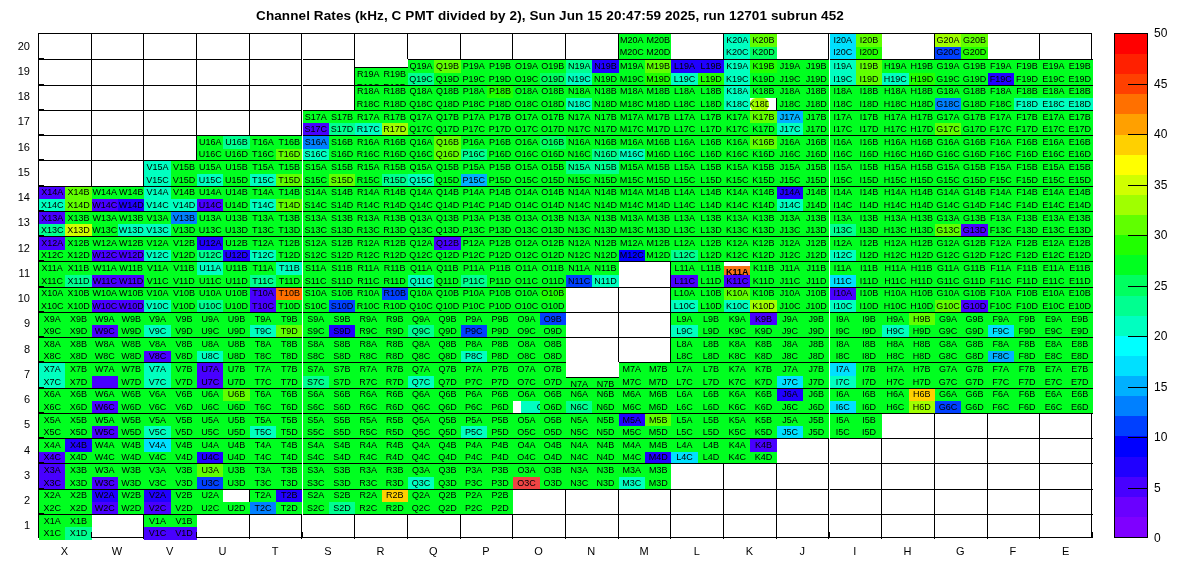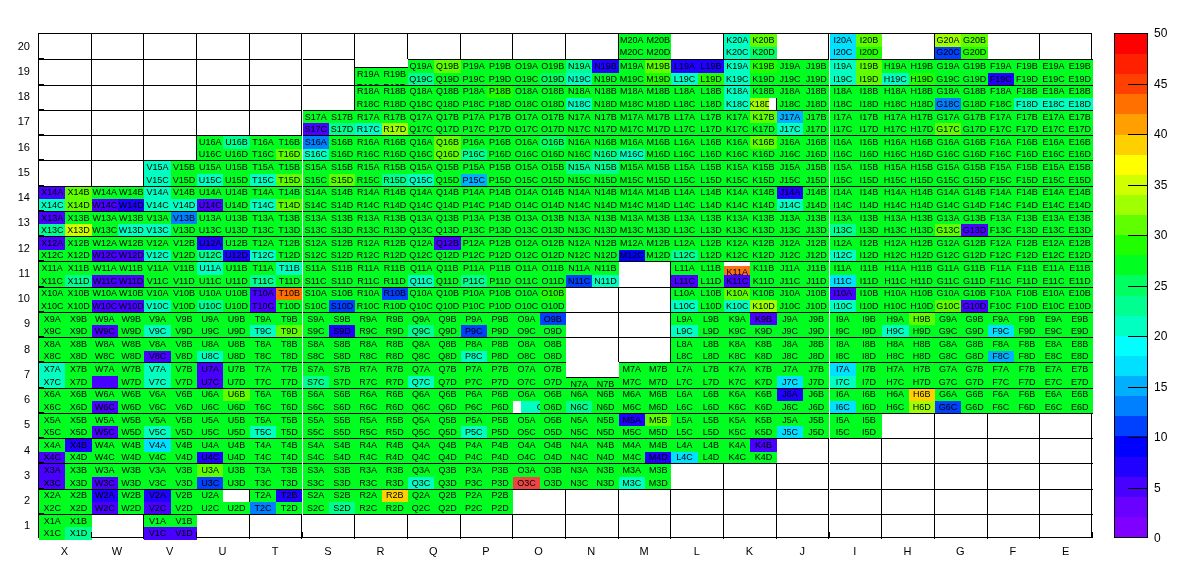--- a/index.html
+++ b/index.html
@@ -38,20 +38,21 @@
         border:1px solid #000;box-sizing:border-box;}
   .cseg{position:absolute;left:0;width:100%;}
   .clabel{position:absolute;left:1154px;font-size:12px;margin-top:-7px;}
   .cmark{position:absolute;left:1128px;width:20px;height:1px;background:#000;}
 </style>
 </head>
 <body>
 
 <div id="root">
 
+  <div id="title">Channel Rates (kHz, C PMT divided by 2), Sun Jun 15 20:47:59 2025, run 12701 subrun 452</div>
 
   <div id="plot">
     <div id="grid">
         <div class="cell noT" style="left: 0px; top: 0px; width: 52.7px; height: 25.25px;"></div>
         <div class="cell noT" style="left: 52.7px; top: 0px; width: 52.7px; height: 25.25px;"></div>
         <div class="cell noT" style="left: 105.4px; top: 0px; width: 52.7px; height: 25.25px;"></div>
         <div class="cell noT" style="left: 158.1px; top: 0px; width: 52.7px; height: 25.25px;"></div>
         <div class="cell noT" style="left: 210.8px; top: 0px; width: 52.7px; height: 25.25px;"></div>
         <div class="cell noT" style="left: 263.5px; top: 0px; width: 52.7px; height: 25.25px;"></div>
         <div class="cell noT" style="left: 316.2px; top: 0px; width: 52.7px; height: 25.25px;"></div>
@@ -223,21 +224,21 @@
         <div class="cell" style="left: 632.4px; top: 50.5px; width: 52.7px; height: 25.25px;">
           <div class="sub" title="L18A: 27 kHz" style="left: 0px; top: 0px; width: 26.35px; height: 12.625px; background: rgb(0, 255, 32);">L18A</div>
           <div class="sub" title="L18B: 27 kHz" style="left: 26.35px; top: 0px; width: 26.35px; height: 12.625px; background: rgb(0, 255, 32);">L18B</div>
           <div class="sub" title="L18C: 26 kHz" style="left: 0px; top: 12.625px; width: 26.35px; height: 12.625px; background: rgb(0, 255, 32);">L18C</div>
           <div class="sub" title="L18D: 27 kHz" style="left: 26.35px; top: 12.625px; width: 26.35px; height: 12.625px; background: rgb(0, 255, 32);">L18D</div>
         </div>
         <div class="cell" style="left: 685.1px; top: 50.5px; width: 52.7px; height: 25.25px;">
           <div class="sub" title="K18A: 21 kHz" style="left: 0px; top: 0px; width: 26.35px; height: 12.625px; background: rgb(0, 255, 192);">K18A</div>
           <div class="sub" title="K18B: 27 kHz" style="left: 26.35px; top: 0px; width: 26.35px; height: 12.625px; background: rgb(0, 255, 32);">K18B</div>
           <div class="sub" title="K18C: 21 kHz" style="left: 0px; top: 12.625px; width: 26.35px; height: 12.625px; background: rgb(0, 255, 192);">K18C</div>
-          <div class="sub" title="K18D: 33 kHz" style="left: 26.35px; top: 12.625px; width: 19px; height: 12.625px; background: rgb(160, 255, 0);">K18D</div>
+          <div class="sub" title="K18D: 33 kHz" style="left: 26.35px; top: 12.625px; width: 19px; height: 12.625px; background: rgb(160, 255, 0); border-radius: 6px;">K18D</div>
         </div>
         <div class="cell" style="left: 737.8px; top: 50.5px; width: 52.7px; height: 25.25px;">
           <div class="sub" title="J18A: 27 kHz" style="left: 0px; top: 0px; width: 26.35px; height: 12.625px; background: rgb(0, 255, 32);">J18A</div>
           <div class="sub" title="J18B: 27 kHz" style="left: 26.35px; top: 0px; width: 26.35px; height: 12.625px; background: rgb(0, 255, 32);">J18B</div>
           <div class="sub" title="J18C: 26 kHz" style="left: 0px; top: 12.625px; width: 26.35px; height: 12.625px; background: rgb(0, 255, 32);">J18C</div>
           <div class="sub" title="J18D: 27 kHz" style="left: 26.35px; top: 12.625px; width: 26.35px; height: 12.625px; background: rgb(0, 255, 32);">J18D</div>
         </div>
         <div class="cell" style="left: 790.5px; top: 50.5px; width: 52.7px; height: 25.25px;">
           <div class="sub" title="I18A: 27 kHz" style="left: 0px; top: 0px; width: 26.35px; height: 12.625px; background: rgb(0, 255, 32);">I18A</div>
           <div class="sub" title="I18B: 27 kHz" style="left: 26.35px; top: 0px; width: 26.35px; height: 12.625px; background: rgb(0, 255, 32);">I18B</div>
@@ -1005,21 +1006,21 @@
           <div class="sub" title="N11D: 21 kHz" style="left: 26.35px; top: 12.625px; width: 26.35px; height: 12.625px; background: rgb(0, 255, 192);">N11D</div>
         </div>
         <div class="cell" style="left: 579.7px; top: 227.25px; width: 52.7px; height: 25.25px;"></div>
         <div class="cell" style="left: 632.4px; top: 227.25px; width: 52.7px; height: 25.25px;">
           <div class="sub" title="L11A: 27 kHz" style="left: 0px; top: 0px; width: 26.35px; height: 12.625px; background: rgb(0, 255, 32);">L11A</div>
           <div class="sub" title="L11B: 27 kHz" style="left: 26.35px; top: 0px; width: 26.35px; height: 12.625px; background: rgb(0, 255, 32);">L11B</div>
           <div class="sub" title="L11C: 5 kHz" style="left: 0px; top: 12.625px; width: 26.35px; height: 12.625px; background: rgb(72, 0, 255);">L11C</div>
           <div class="sub" title="L11D: 27 kHz" style="left: 26.35px; top: 12.625px; width: 26.35px; height: 12.625px; background: rgb(0, 255, 32);">L11D</div>
         </div>
         <div class="cell" style="left: 685.1px; top: 227.25px; width: 52.7px; height: 25.25px;">
-          <div class="sub" title="K11A: 27 kHz" style="left: 0px; top: 4px; width: 26.35px; height: 12.625px; background: #f97316;">K11A</div>
+          <div class="sub" title="K11A: 27 kHz" style="left: 0px; top: 4px; width: 26.35px; height: 12.625px; background: #f97316; font-weight: bold;">K11A</div>
           <div class="sub" title="K11B: 27 kHz" style="left: 26.35px; top: 0px; width: 26.35px; height: 12.625px; background: rgb(0, 255, 32);">K11B</div>
           <div class="sub" title="K11C: 5 kHz" style="left: 0px; top: 12.625px; width: 26.35px; height: 12.625px; background: rgb(72, 0, 255);">K11C</div>
           <div class="sub" title="K11D: 27 kHz" style="left: 26.35px; top: 12.625px; width: 26.35px; height: 12.625px; background: rgb(0, 255, 32);">K11D</div>
         </div>
         <div class="cell" style="left: 737.8px; top: 227.25px; width: 52.7px; height: 25.25px;">
           <div class="sub" title="J11A: 27 kHz" style="left: 0px; top: 0px; width: 26.35px; height: 12.625px; background: rgb(0, 255, 32);">J11A</div>
           <div class="sub" title="J11B: 27 kHz" style="left: 26.35px; top: 0px; width: 26.35px; height: 12.625px; background: rgb(0, 255, 32);">J11B</div>
           <div class="sub" title="J11C: 26 kHz" style="left: 0px; top: 12.625px; width: 26.35px; height: 12.625px; background: rgb(0, 255, 32);">J11C</div>
           <div class="sub" title="J11D: 27 kHz" style="left: 26.35px; top: 12.625px; width: 26.35px; height: 12.625px; background: rgb(0, 255, 32);">J11D</div>
         </div>

